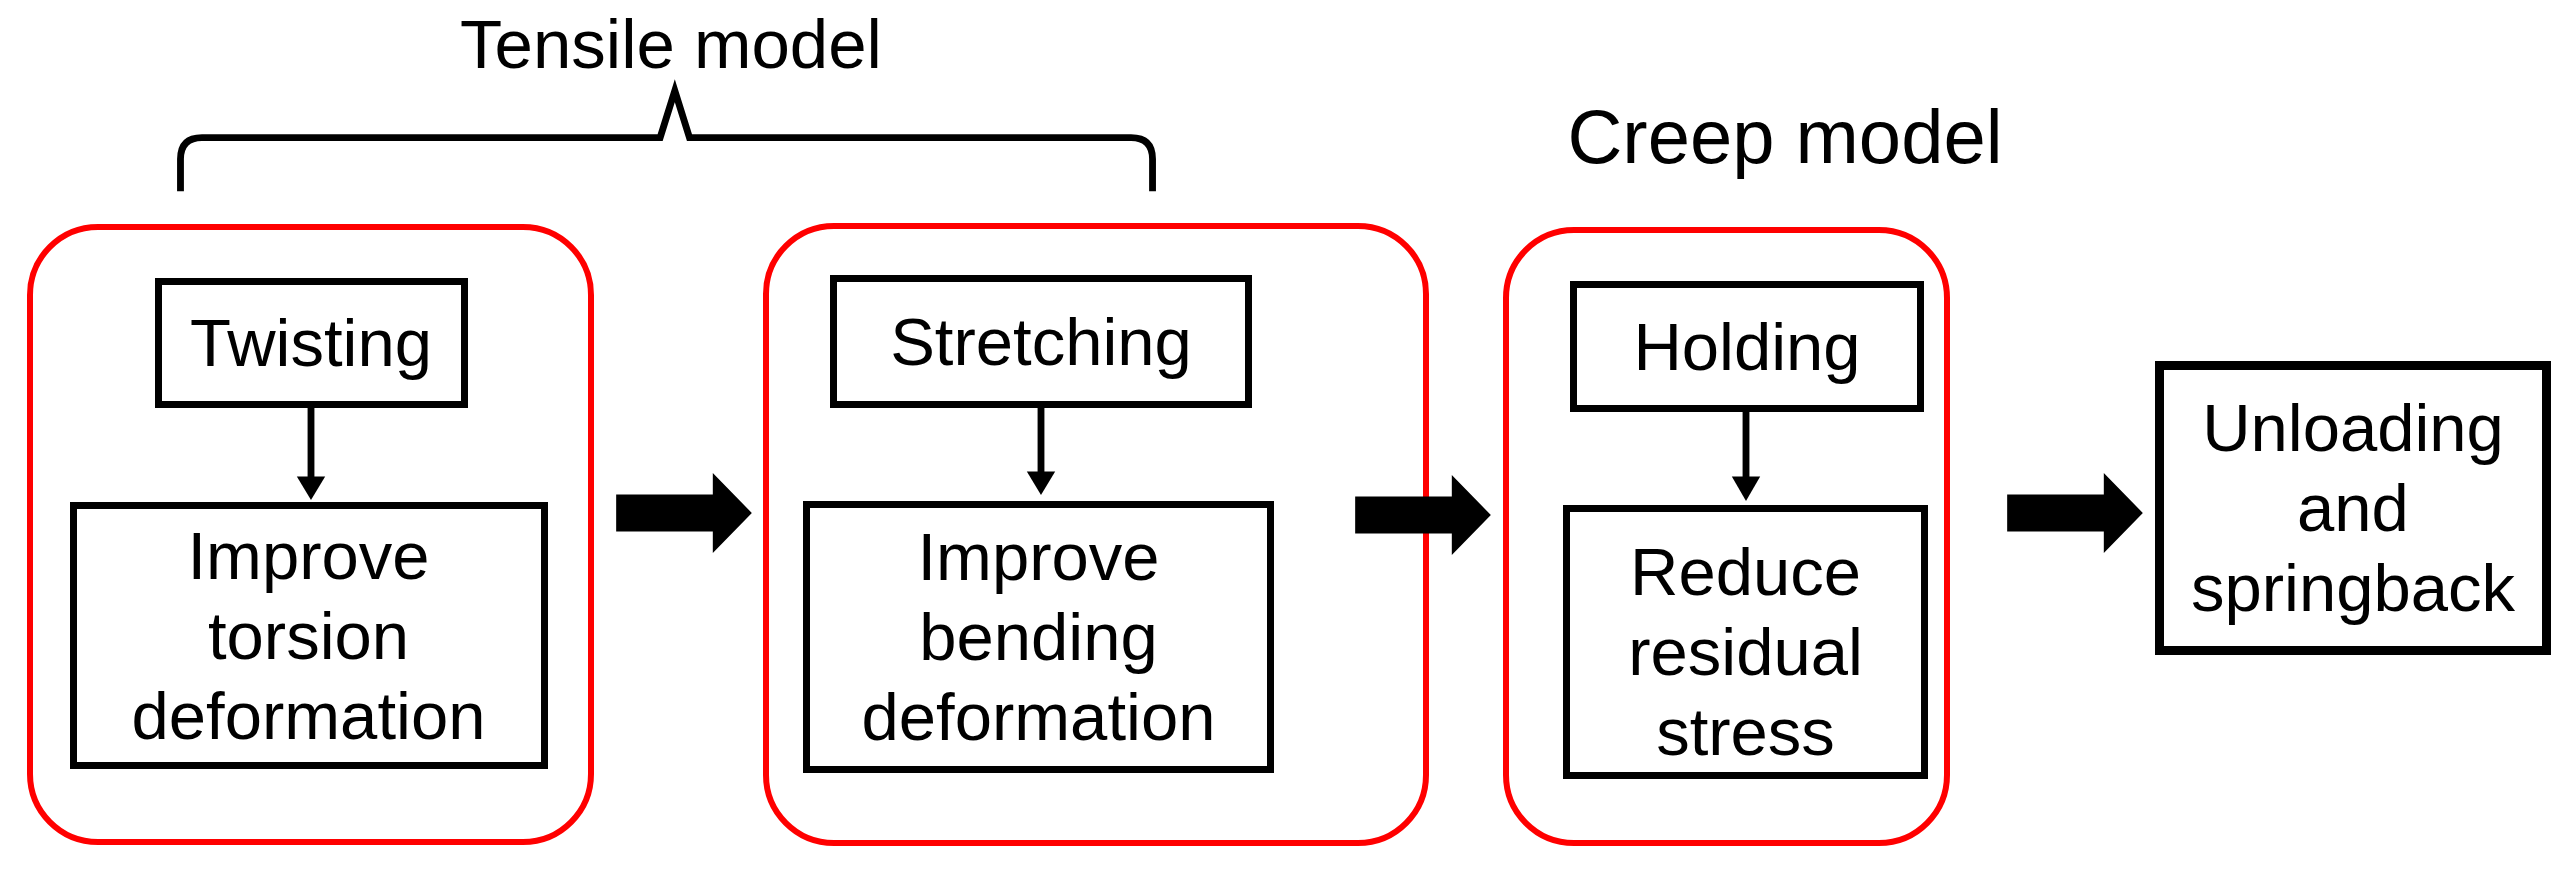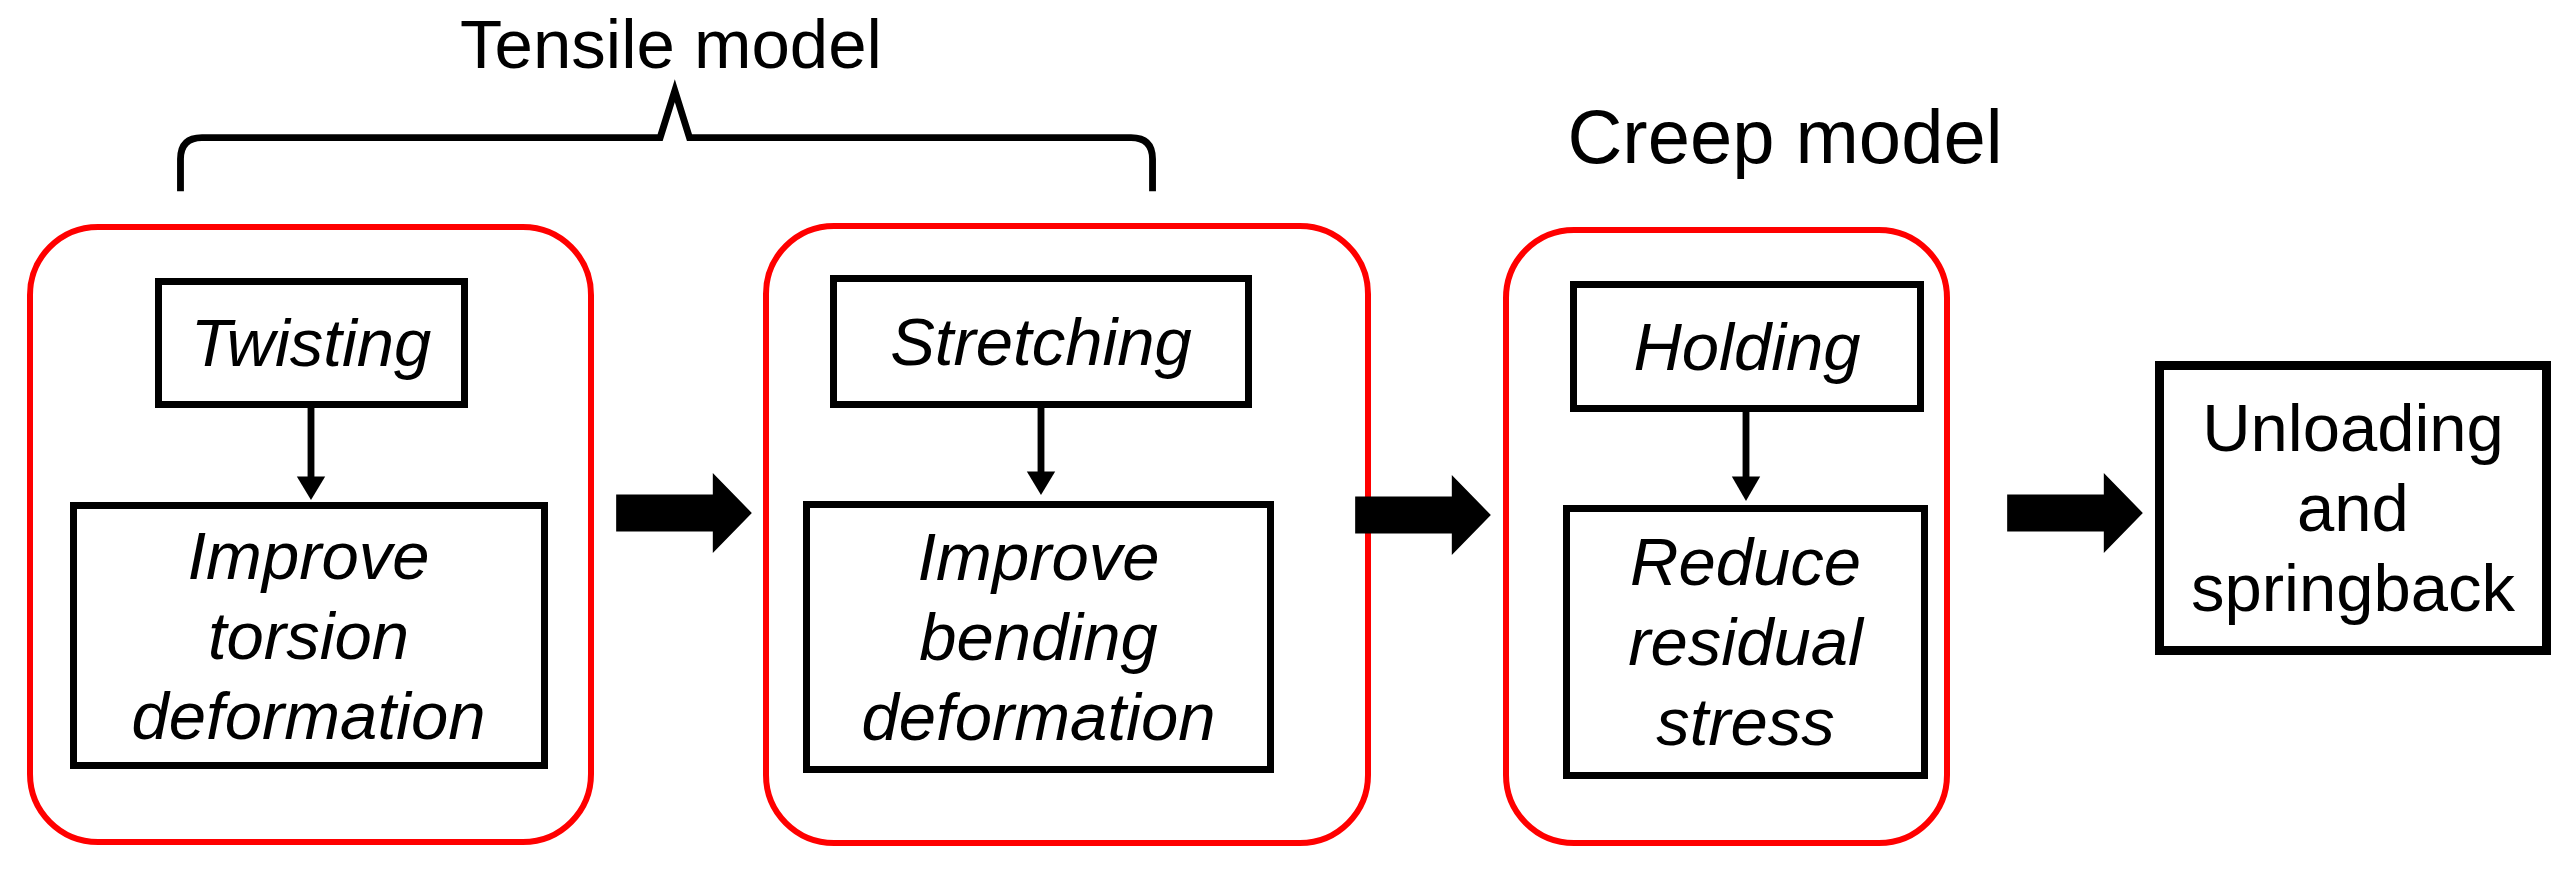--- a/index.html
+++ b/index.html
@@ -34,24 +34,23 @@
   #title-creep {
     left: 1540px; top: 94px; width: 490px;
     font-size: 76px; line-height: 86px;
   }
   .group {
     position: absolute;
     box-sizing: border-box;
     border: 6.9px solid var(--red);
     border-radius: 71px;
     background: transparent;
-    font-style: italic;
   }
   #group-twisting  { left: 26.5px;   top: 224px; width: 567px; height: 621px; }
-  #group-stretching{ left: 763px;  top: 223px; width: 608px; height: 623px; }
+  #group-stretching{ left: 763px;  top: 223px; width: 666px; height: 623px; }
   #group-holding   { left: 1503px; top: 227px; width: 447px; height: 619px; }
   .box {
     position: absolute;
     box-sizing: border-box;
     background: var(--bg);
     border: 7.8px solid var(--ink);
     display: flex;
     align-items: center;
     justify-content: center;
     text-align: center;
@@ -61,21 +60,21 @@
     line-height: 80px;
     white-space: pre-line;
     color: var(--ink);
   }
   
   #box-twisting { left: 122px; top: 48px;  width: 313px; height: 130px; }
   #box-torsion  { left: 37px;  top: 272px; width: 478px; height: 267px; }
   #box-stretching { left: 61px; top: 46px;  width: 422px; height: 133px; }
   #box-bending    { left: 34px; top: 272px; width: 471px; height: 272px; }
   #box-holding { left: 61px; top: 48px;  width: 354px; height: 131px; }
-  #box-reduce  { left: 54px; top: 272px; width: 365px; height: 274px; }
+  #box-reduce  { left: 54px; top: 272px; width: 365px; height: 274px; align-items: flex-end; }
   #box-unloading {
     left: 2155px; top: 361px; width: 396px; height: 294px;
     border-width: 9.8px;
   }
   .svg-abs { position: absolute; overflow: visible; }
   #brace-svg { left: 167px; top: 76px; }
   .down-arrow-1 { left: 256px; top: 174px; }
   .down-arrow-2 { left: 250px; top: 175px; }
   .down-arrow-3 { left: 215px; top: 175px; }
   #flow-arrow-1 { left: 616px;  top: 473px; }

